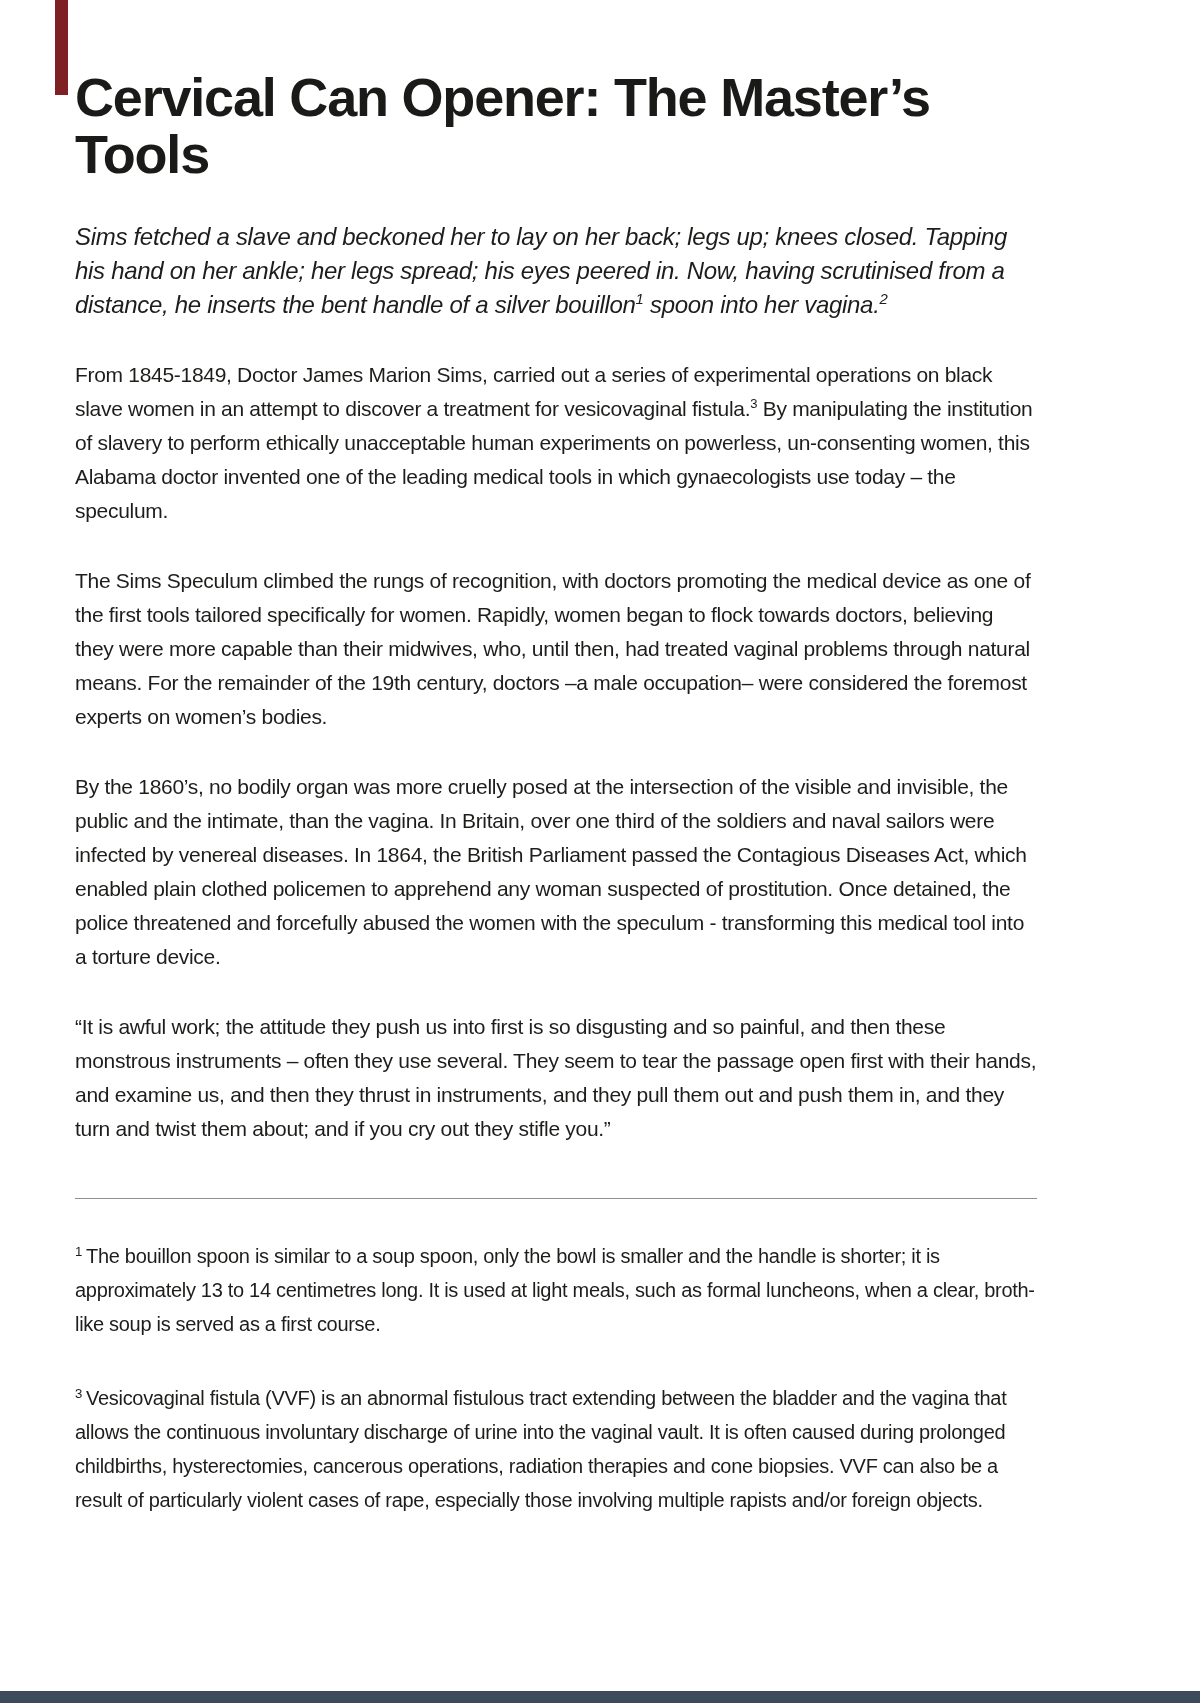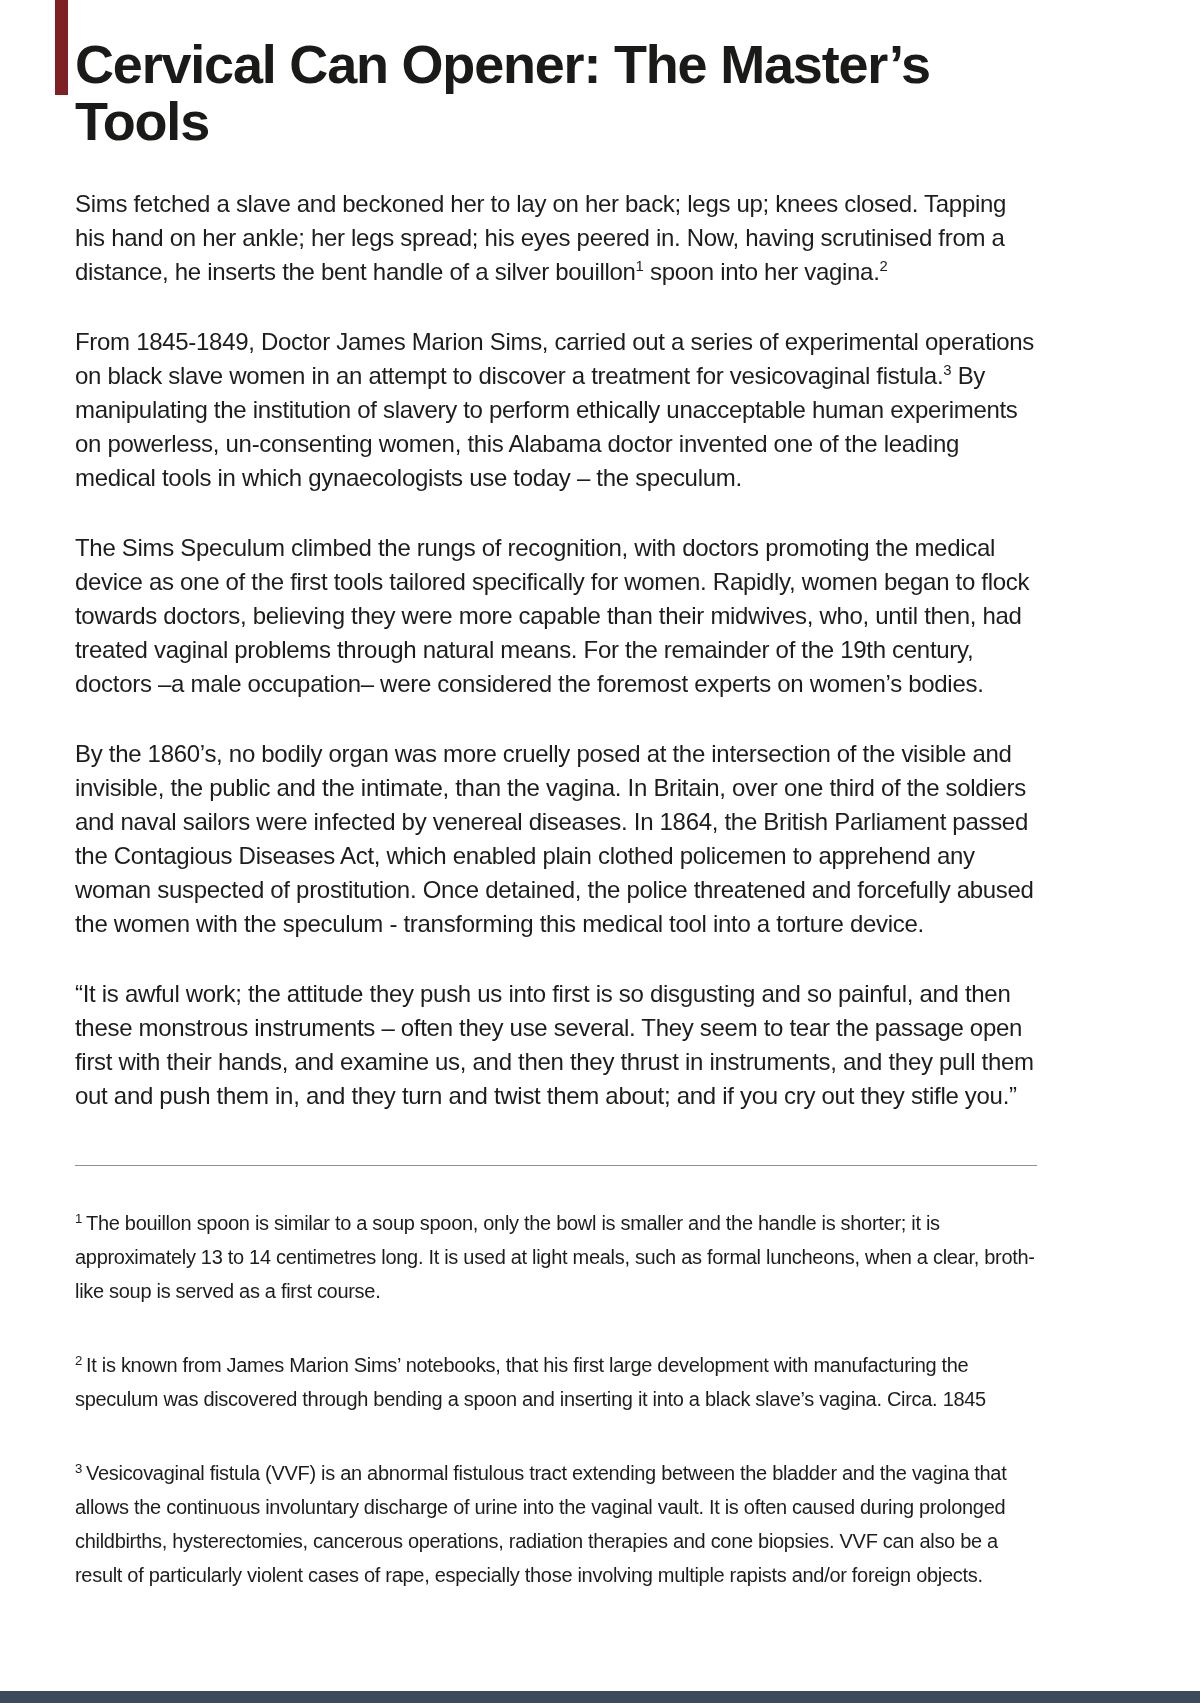--- a/index.html
+++ b/index.html
@@ -25,38 +25,39 @@
   .bottom-bar {
     position: absolute;
     left: 0;
     bottom: 0;
     width: 100%;
     height: 12px;
   }
   .content {
     width: 962px;
     margin-left: 75px;
-    padding-top: 36px;
+    padding-top: 69px;
   }
   h1.title {
     font-size: 54px;
     line-height: 1.05;
     font-weight: 700;
     letter-spacing: -1.2px;
     margin: 0;
     color: #1a1a18;
   }
   p.epigraph {
+    font-style: italic;
     font-size: 24px;
     line-height: 34px;
     letter-spacing: -0.3px;
     margin: 38px 0 14px 0;
   }
   p.body-para {
-    font-size: 24px;
+    font-size: 21px;
     line-height: 34px;
     letter-spacing: -0.3px;
     margin: 36px 0 0 0;
   }
   sup {
     font-size: 0.62em;
     line-height: 0;
   }
   hr.divider {
     border: none;
@@ -95,23 +96,20 @@
     <p class="body-para">By the 1860’s, no bodily organ was more cruelly posed at the intersection of the visible and invisible, the public and the intimate, than the vagina. In Britain, over one third of the soldiers and naval sailors were infected by venereal diseases. In 1864, the British Parliament passed the Contagious Diseases Act, which enabled plain clothed policemen to apprehend any woman suspected of prostitution. Once detained, the police threatened and forcefully abused the women with the speculum - transforming this medical tool into a torture device.</p>
 
     <p class="body-para">“It is awful work; the attitude they push us into first is so disgusting and so painful, and then these monstrous instruments – often they use several. They seem to tear the passage open first with their hands, and examine us, and then they thrust in instruments, and they pull them out and push them in, and they turn and twist them about; and if you cry out they stifle you.”</p>
 
     <hr class="divider">
 
     <div class="footnote">
       <sup class="fn-marker">1</sup><span>The bouillon spoon is similar to a soup spoon, only the bowl is smaller and the handle is shorter; it is approximately 13 to 14 centimetres long. It is used at light meals, such as formal luncheons, when a clear, broth-like soup is served as a first course.</span>
     </div>
 
-    <div class="footnote">
-      <sup class="fn-marker">2</sup><span>It is known from James Marion Sims’ notebooks, that his first large development with manufacturing the speculum was discovered through bending a spoon and inserting it into a black slave’s vagina. Circa. 1845</span>
-    </div>
 
     <div class="footnote">
       <sup class="fn-marker">3</sup><span>Vesicovaginal fistula (VVF) is an abnormal fistulous tract extending between the bladder and the vagina that allows the continuous involuntary discharge of urine into the vaginal vault. It is often caused during prolonged childbirths, hysterectomies, cancerous operations, radiation therapies and cone biopsies. VVF can also be a result of particularly violent cases of rape, especially those involving multiple rapists and/or foreign objects.</span>
     </div>
 
   </main>
 
   <div class="bottom-bar" style="background-color: rgb(60, 74, 92);"></div>
 
 </div>

